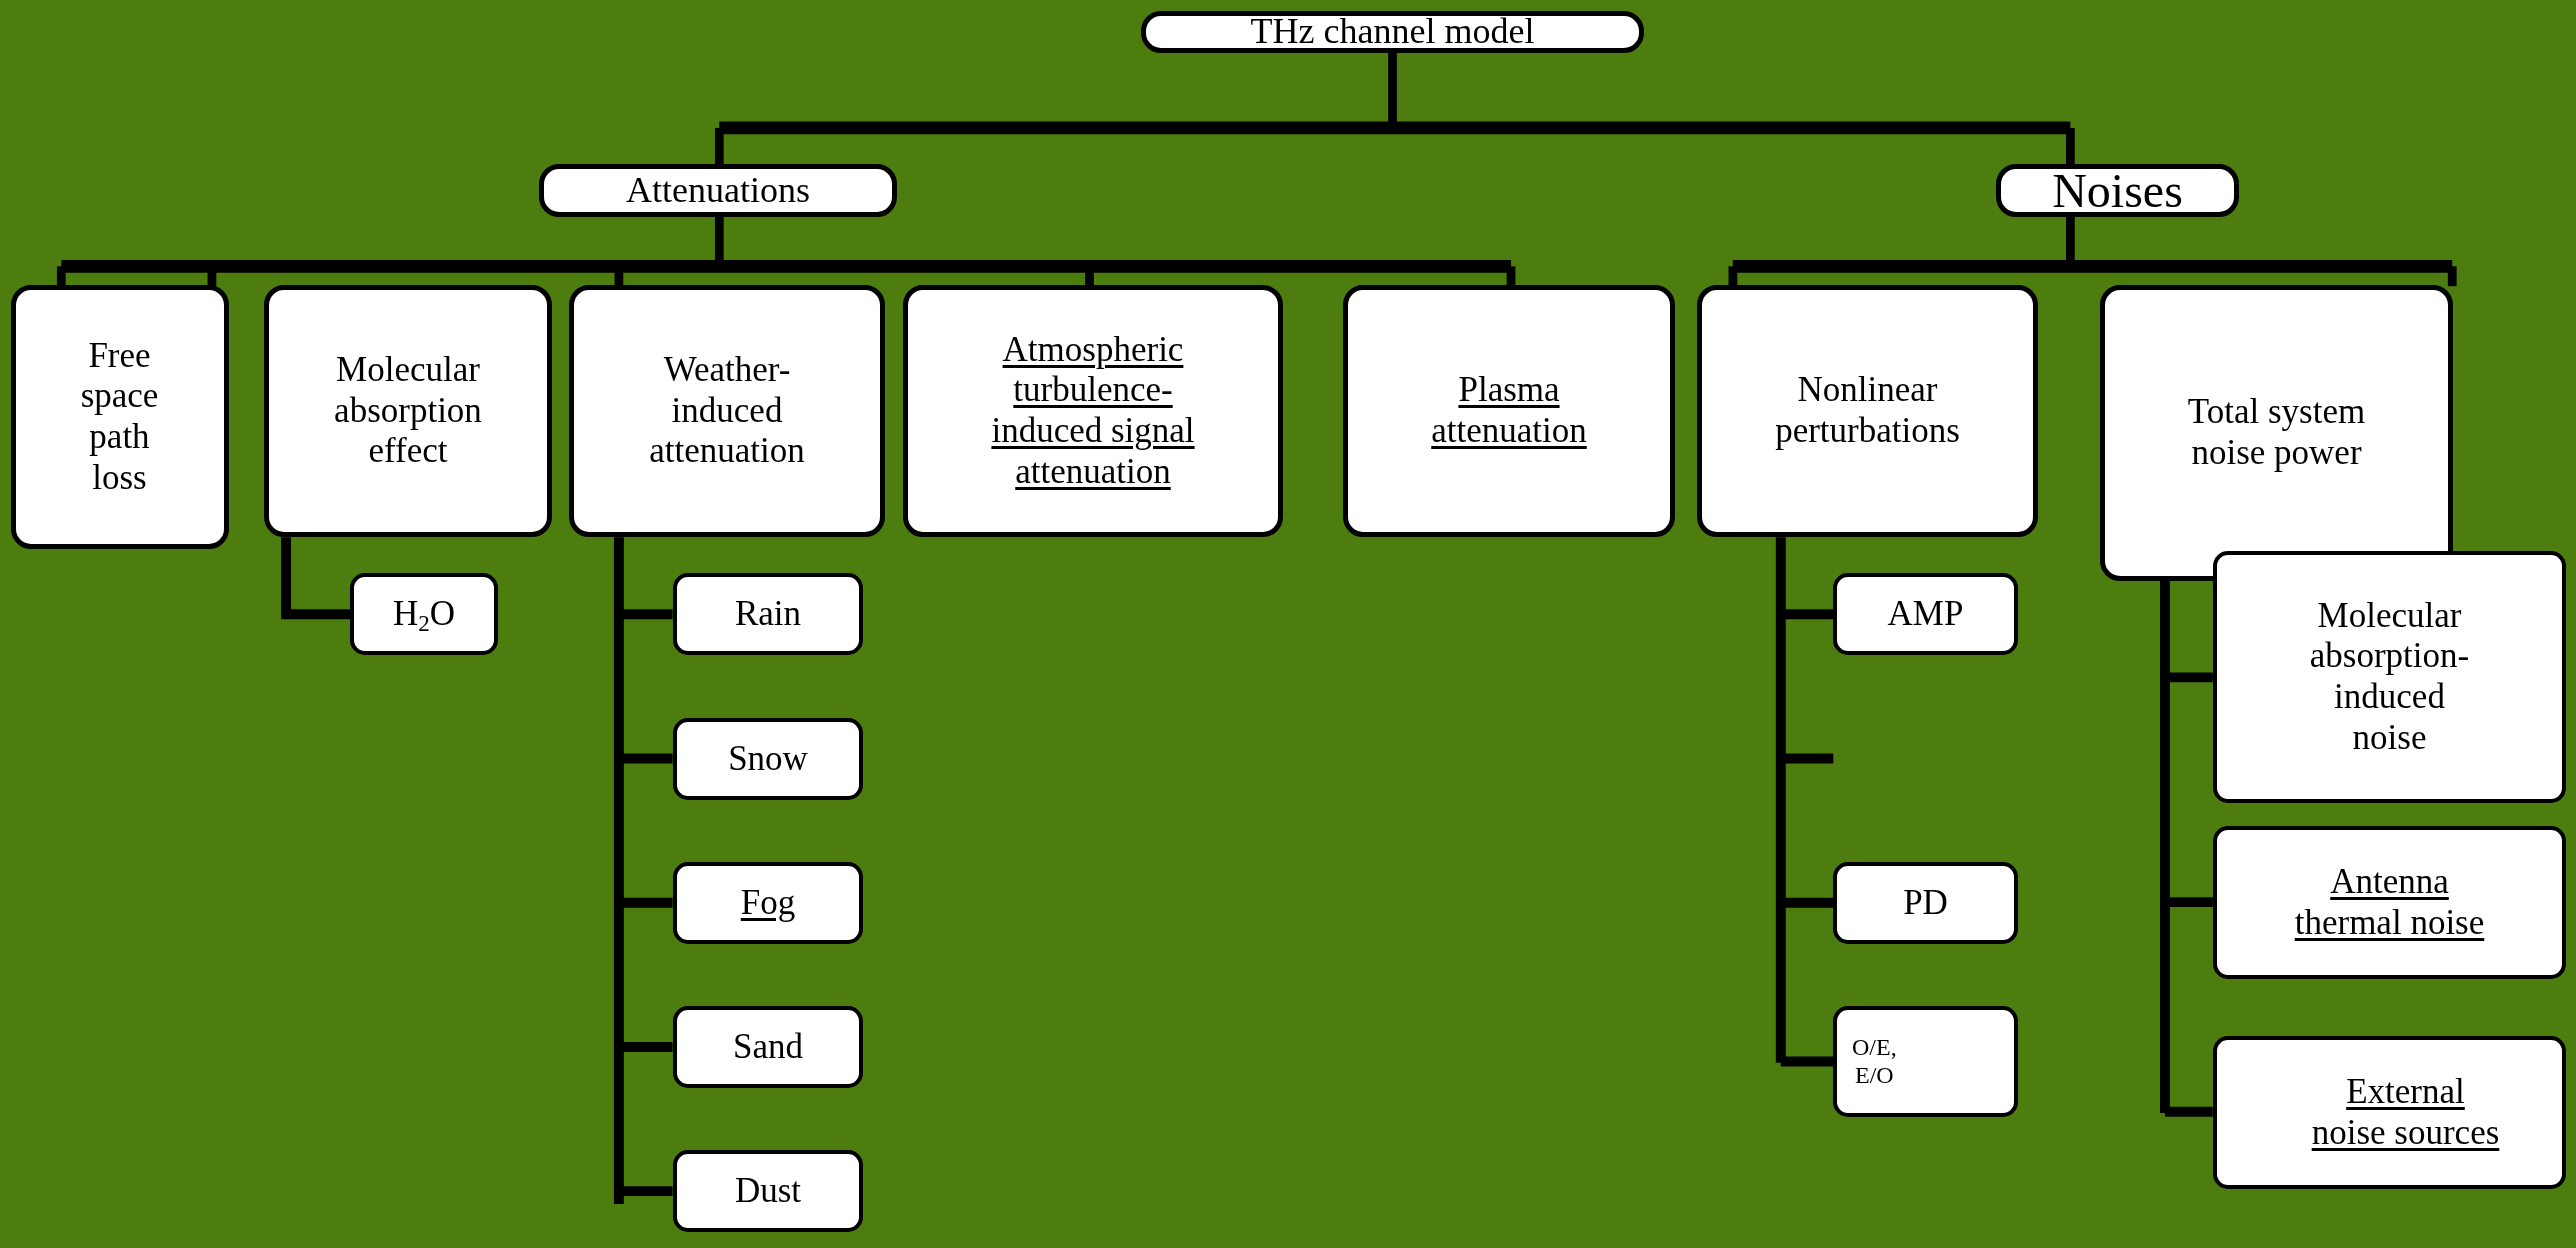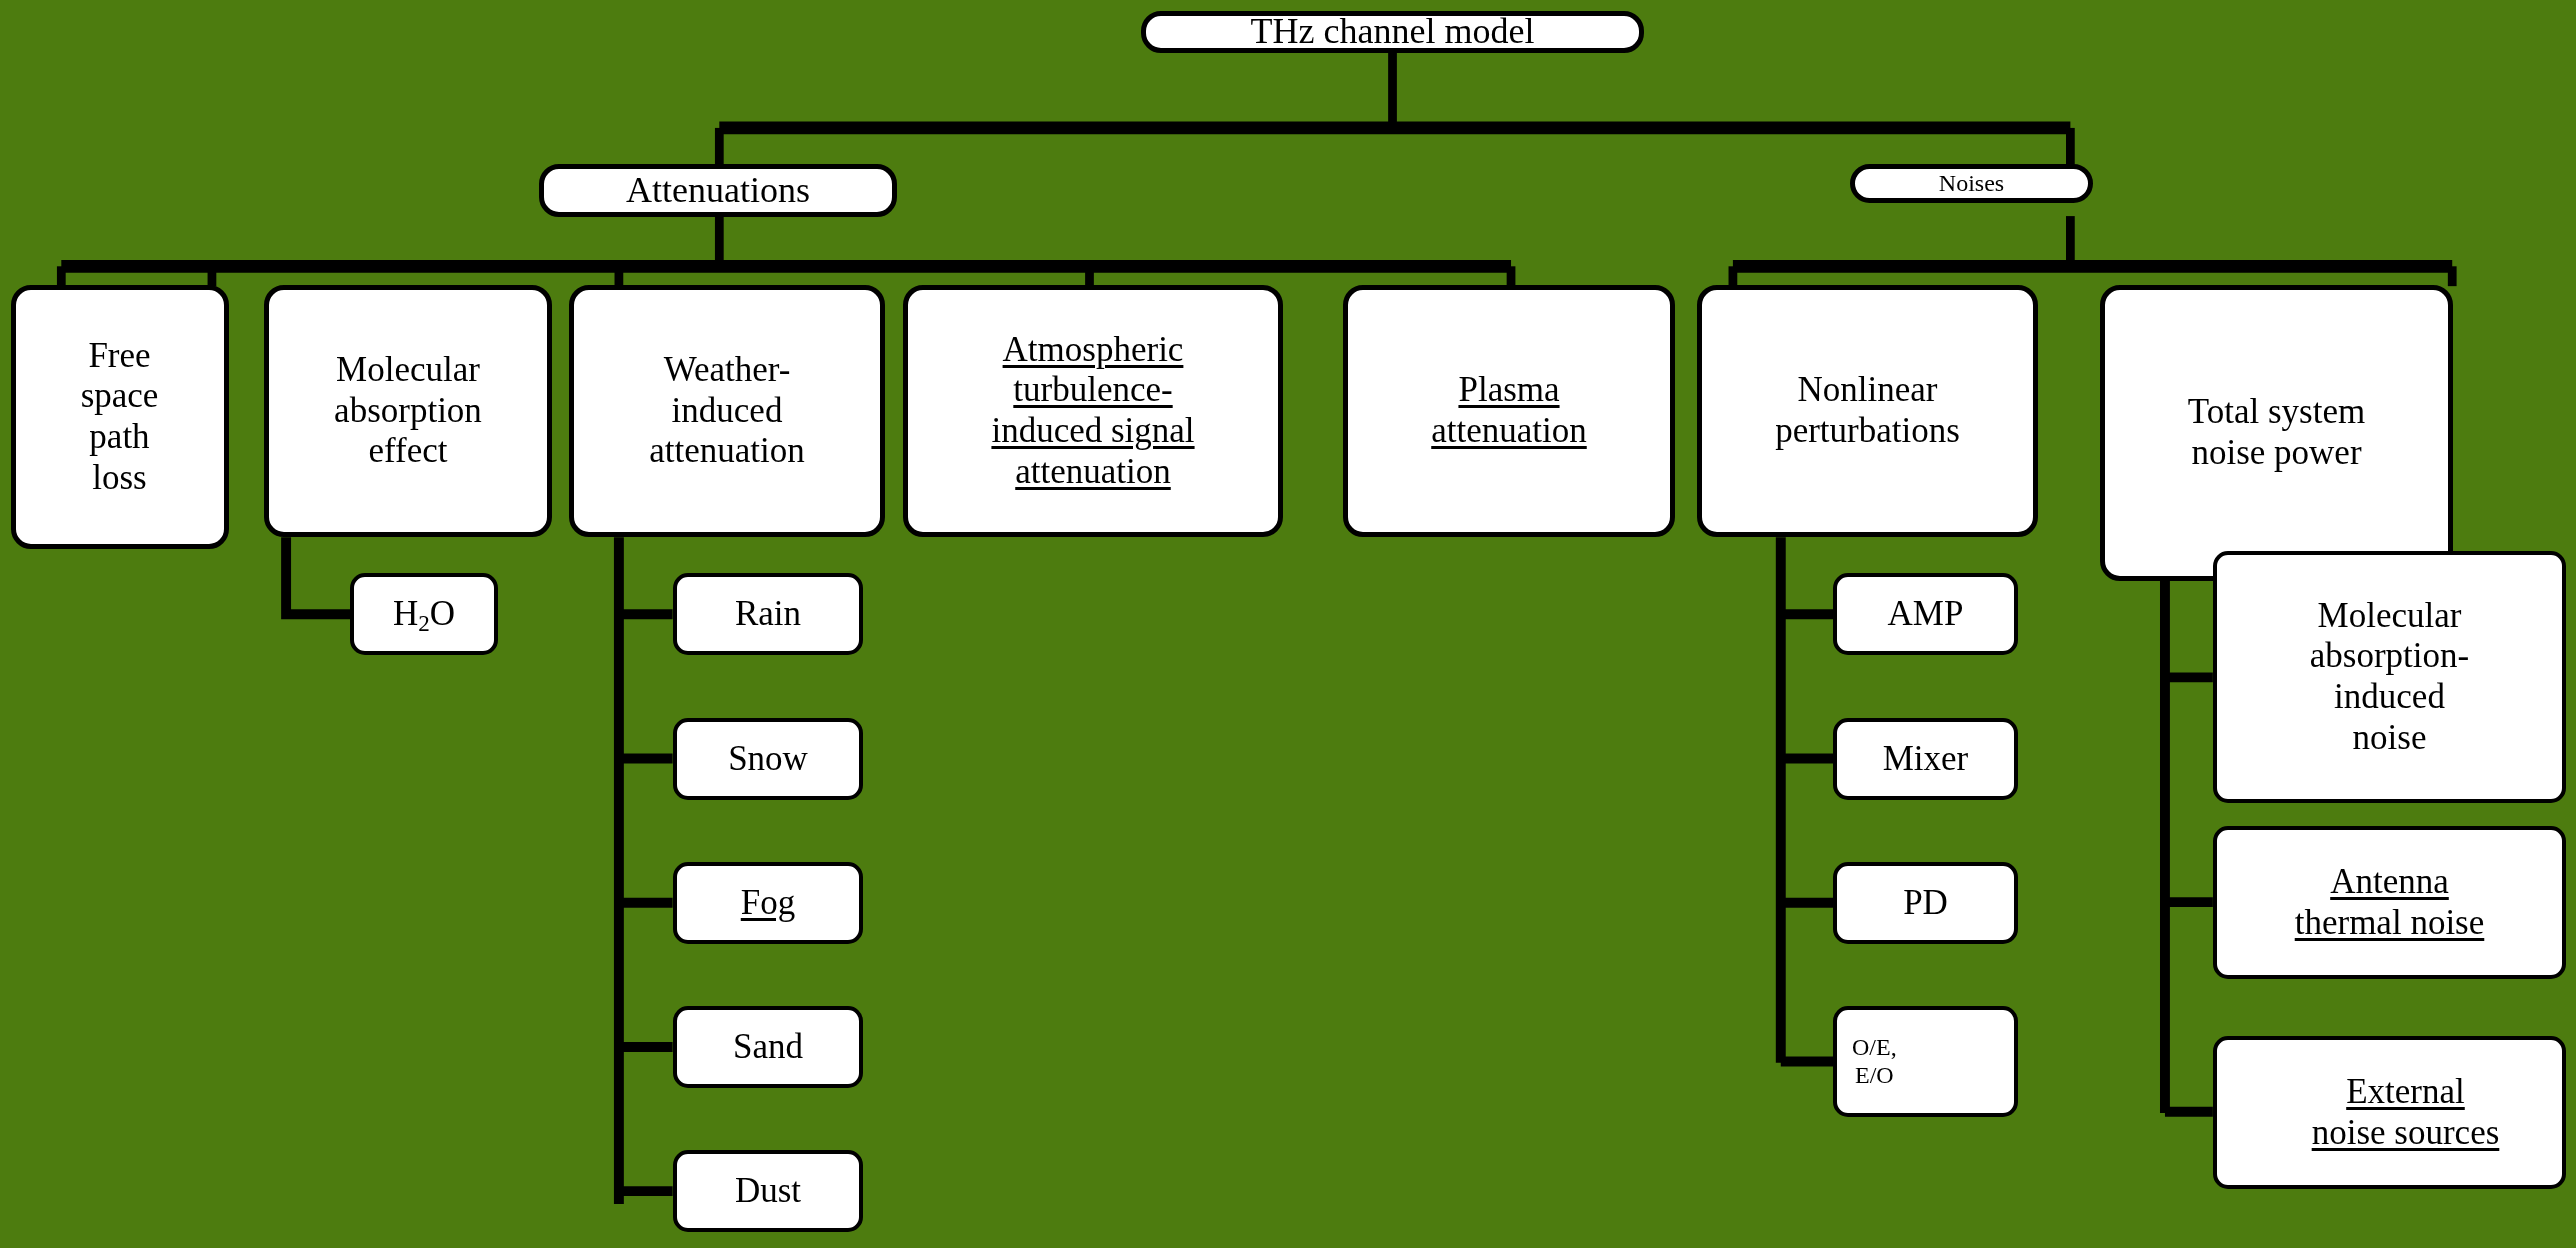--- a/index.html
+++ b/index.html
@@ -96,21 +96,21 @@
   </svg>
 
   <div class="node" style="left:1141px; top:10.5px; width:503px; height:42px; font-size:36px;">
     <span class="lbl">THz channel model</span>
   </div>
 
   <div class="node" style="left:539px; top:164px; width:358px; height:53px; font-size:36px;">
     <span class="lbl">Attenuations</span>
   </div>
 
-  <div class="node" style="left:1850px; top:164px; width:243px; height:39px; font-size:24px;">
+  <div class="node" style="left:1996px; top:164px; width:243px; height:53px; font-size:48px;">
     <span class="lbl">Noises</span>
   </div>
 
   <div class="node" style="left:10.5px; top:285px; width:218px; height:264px; font-size:35px;text-align:center;">
     <span class="lbl">Free
 space
 path
 loss</span>
   </div>
 
@@ -169,23 +169,20 @@
 
   <div class="node" style="left:2100px; top:285px; width:353px; height:296px; font-size:35px;">
     <span class="lbl">Total system
 noise power</span>
   </div>
 
   <div class="node small" style="left:1833px; top:573px; width:185px; height:82px; font-size:35px;">
     <span class="lbl">AMP</span>
   </div>
 
-  <div class="node small" style="left:1833px; top:718px; width:185px; height:82px; font-size:35px;">
-    <span class="lbl">Mixer</span>
-  </div>
 
   <div class="node small" style="left:1833px; top:862px; width:185px; height:82px; font-size:35px;">
     <span class="lbl">PD</span>
   </div>
 
   <div class="node small leftalign" style="left:1833px; top:1006px; width:185px; height:111px; font-size:24px;">
     <span class="lbl">O/E,
 E/O</span>
   </div>
 

